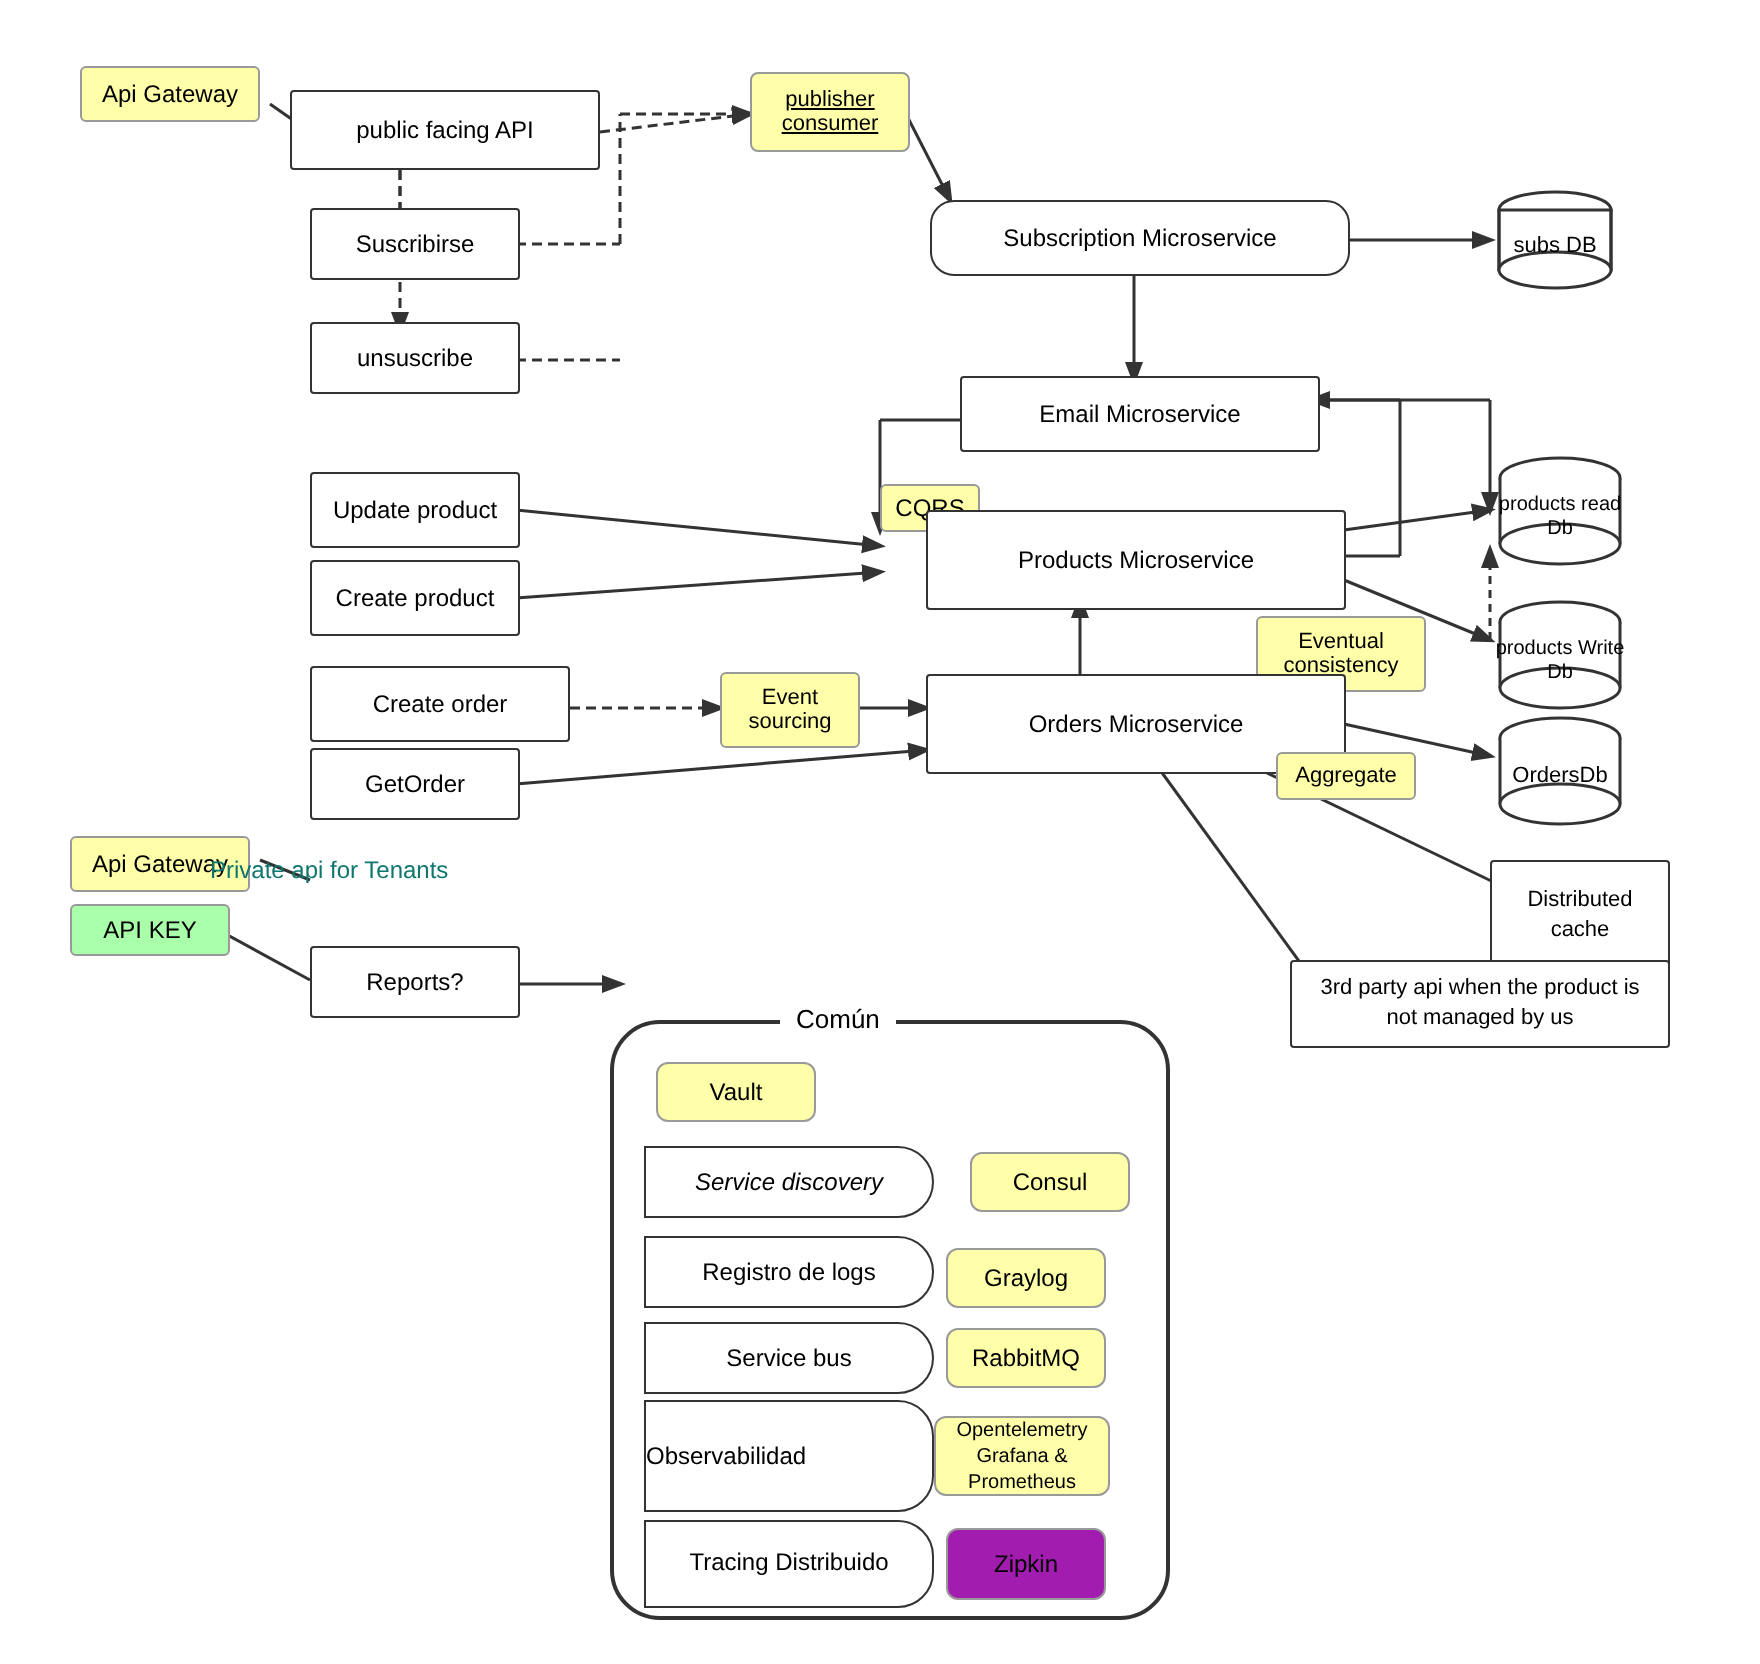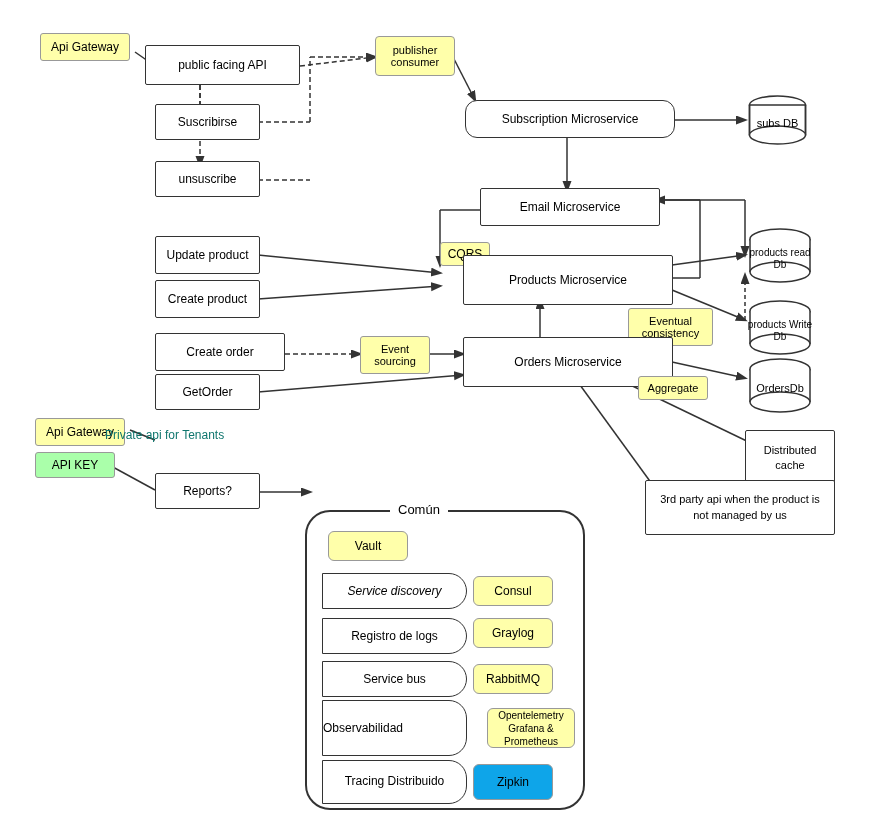--- a/index.html
+++ b/index.html
@@ -153,21 +153,21 @@
   </div>
 
   <div class="box" style="left:155px; top:161px; width:105px; height:36px;">
     <span>unsuscribe</span>
   </div>
 
   <div class="box" style="left:155px; top:104px; width:105px; height:36px;">
     <span>Suscribirse</span>
   </div>
 
-  <div class="box box-yellow" style="left:375px; top:36px; width:80px; height:40px; font-size:11px; text-align:center; border-radius:4px;">
+  <div class="box box-yellow" style="left:375px; top:36px; width:80px; height:40px; font-size:11px; text-align:center; border-radius:4px;text-decoration:underline;">
     <span>publisher consumer</span>
   </div>
 
   <div class="box" style="left:465px; top:100px; width:210px; height:38px;border-radius:12px;">
     <span>Subscription Microservice</span>
   </div>
 
   <div class="cylinder" style="left:745px; top:95px; width:65px; height:50px;">
     <svg viewBox="0 0 65 50" xmlns="http://www.w3.org/2000/svg">
       <ellipse cx="32.5" cy="10" rx="28" ry="9" fill="#fff" stroke="#333" stroke-width="1.5"></ellipse>
@@ -269,47 +269,47 @@
   </div>
 
   <div class="box" style="left:155px; top:473px; width:105px; height:36px;">
     <span>Reports?</span>
   </div>
 
   <div class="box" style="left:745px; top:430px; width:90px; height:55px; font-size:11px; line-height:1.3;">
     <span>Distributed cache</span>
   </div>
 
-  <div class="box" style="left:645px; top:480px; width:190px; height:55px; font-size:11px; line-height:1.4; text-align:center;">
+  <div class="box" style="left:645px; top:480px; width:190px; height:44px; font-size:11px; line-height:1.4; text-align:center;">
     <span>3rd party api when the product is not managed by us</span>
   </div>
 
   <div style="position:absolute; left:305px; top:510px; width:280px; height:300px; border: 2px solid #333; border-radius: 25px; background: transparent;">
   </div>
 
   <div style="position:absolute; left:390px; top:502px; background:#fff; padding:0 8px; font-size:13px; z-index:10;">
     <span>Común</span>
   </div>
 
   <div style="position:absolute; left:322px; top:528px; display:flex; align-items:center; width:250px; height:36px;">
     <div style="background:#ffffaa; border:1.5px solid #999; width:80px; height:30px; display:flex; align-items:center; justify-content:center; font-size:12px; border-radius:6px; margin-left:6px;">
       <span>Vault</span>
     </div>
   </div>
 
   <div style="position:absolute; left:322px; top:573px; display:flex; align-items:center; width:250px; height:36px;">
     <div style="border:1.5px solid #333; background:#fff; width:145px; height:36px; display:flex; align-items:center; justify-content:center; font-size:12px; border-radius:0 18px 18px 0;font-style:italic;">
       <span>Service discovery</span>
     </div>
-    <div style="background:#ffffaa; border:1.5px solid #999; width:80px; height:30px; display:flex; align-items:center; justify-content:center; font-size:12px; border-radius:6px; margin-left:6px;">
+    <div style="background:#ffffaa; border:1.5px solid #999; width:80px; height:30px; display:flex; align-items:center; justify-content:center; font-size:12px; border-radius:6px; margin-left:18px;">
       <span>Consul</span>
     </div>
   </div>
 
-  <div style="position:absolute; left:322px; top:618px; display:flex; align-items:flex-start; width:250px; height:36px;">
+  <div style="position:absolute; left:322px; top:618px; display:flex; align-items:flex-end; width:250px; height:36px;">
     <div style="border:1.5px solid #333; background:#fff; width:145px; height:36px; display:flex; align-items:center; justify-content:center; font-size:12px; border-radius:0 18px 18px 0;">
       <span>Registro de logs</span>
     </div>
     <div style="background:#ffffaa; border:1.5px solid #999; width:80px; height:30px; display:flex; align-items:center; justify-content:center; font-size:12px; border-radius:6px; margin-left:6px;">
       <span>Graylog</span>
     </div>
   </div>
 
   <div style="position:absolute; left:322px; top:661px; display:flex; align-items:center; width:250px; height:36px;">
     <div style="border:1.5px solid #333; background:#fff; width:145px; height:36px; display:flex; align-items:center; justify-content:center; font-size:12px; border-radius:0 18px 18px 0;">
@@ -317,27 +317,27 @@
     </div>
     <div style="background:#ffffaa; border:1.5px solid #999; width:80px; height:30px; display:flex; align-items:center; justify-content:center; font-size:12px; border-radius:6px; margin-left:6px;">
       <span>RabbitMQ</span>
     </div>
   </div>
 
   <div style="position:absolute; left:322px; top:706px; display:flex; align-items:center; width:260px; height:44px;">
     <div style="border:1.5px solid #333; background:#fff; width:145px; height:56px; display:flex; align-items:center; font-size:12px; border-radius:0 18px 18px 0;">
       <span>Observabilidad</span>
     </div>
-    <div style="background:#ffffaa; border:1.5px solid #999; width:88px; height:40px; display:flex; align-items:center; justify-content:center; font-size:10px; border-radius:6px; margin-left:20px; text-align:center; line-height:1.3;">
+    <div style="background:#ffffaa; border:1.5px solid #999; width:88px; height:40px; display:flex; align-items:center; justify-content:center; font-size:10px; border-radius:6px; margin-left:0; text-align:center; line-height:1.3;">
       <span>Opentelemetry Grafana &amp; Prometheus</span>
     </div>
   </div>
 
   <div style="position:absolute; left:322px; top:760px; display:flex; align-items:center; width:250px; height:44px;">
     <div style="border:1.5px solid #333; background:#fff; width:145px; height:44px; display:flex; align-items:center; justify-content:center; font-size:12px; border-radius:0 18px 18px 0; text-align:center; line-height:1.3;">
       <span>Tracing Distribuido</span>
     </div>
-    <div style="background:#0ea5e9; border:1.5px solid #999; width:80px; height:36px; display:flex; align-items:center; justify-content:center; font-size:12px; border-radius:6px; margin-left:6px;">
+    <div style="background:#a21caf; border:1.5px solid #999; width:80px; height:36px; display:flex; align-items:center; justify-content:center; font-size:12px; border-radius:6px; margin-left:6px;">
       <span>Zipkin</span>
     </div>
   </div>
 
 </div>
 
 </body></html>

